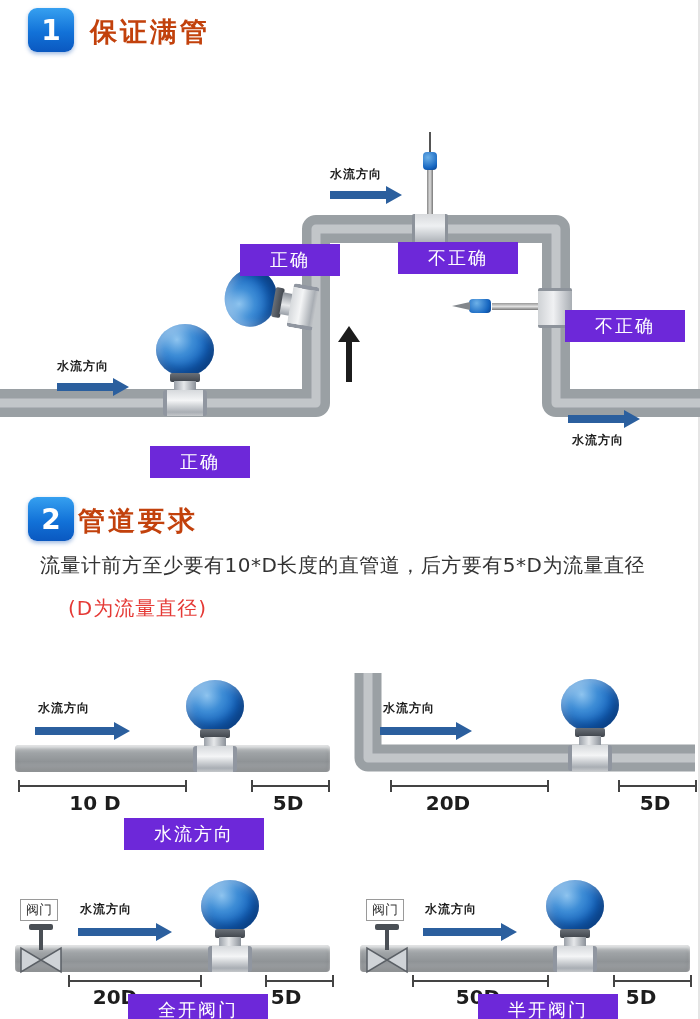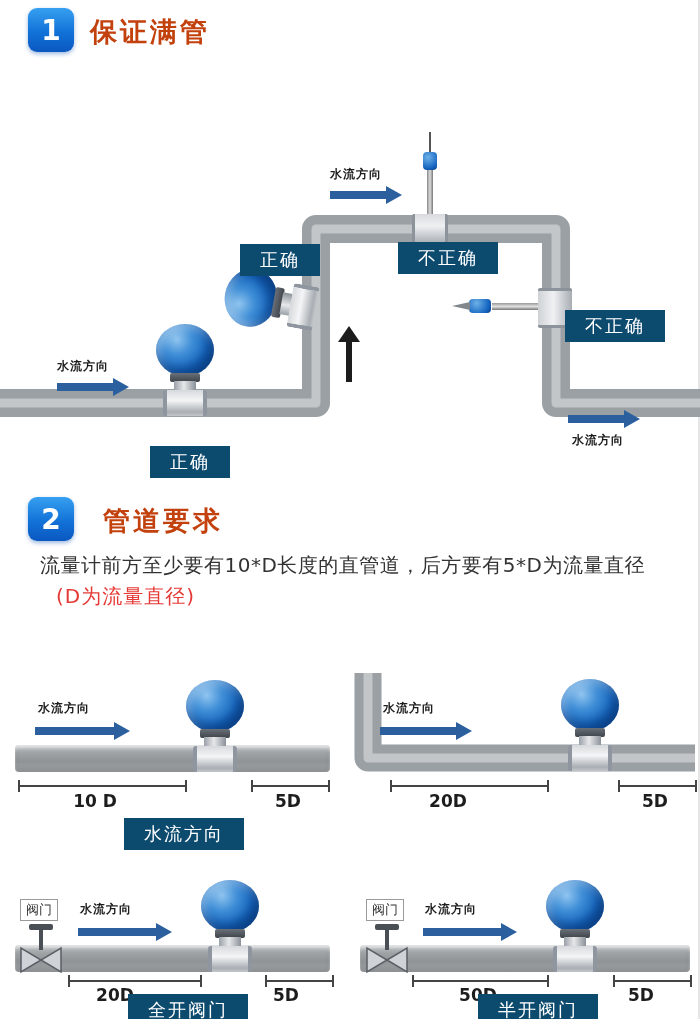--- a/index.html
+++ b/index.html
@@ -7,29 +7,29 @@
   body{font-family:"DejaVu Sans","Liberation Sans",sans-serif;background:#fff;}
   .page{position:relative;width:700px;height:1019px;background:#fff;overflow:hidden;}
   .edge-line{position:absolute;right:0;top:0;width:2px;height:100%;background:#e5e5e5;}
 
   .num-badge{position:absolute;width:46px;height:44px;border-radius:9px;
     background:linear-gradient(180deg,#36a0f0 0%,#1272d8 55%,#0a58c0 100%);
     color:#fff;font-size:28px;font-weight:bold;display:flex;align-items:center;justify-content:center;
     box-shadow:0 2px 4px rgba(13,80,180,.4);}
   .sec-title{position:absolute;margin:0;font-size:27px;font-weight:bold;color:#c2410c;letter-spacing:3px;}
   .body-text{position:absolute;margin:0;font-size:20px;line-height:1.55;color:#333;letter-spacing:.5px;}
-  .note-red{position:absolute;margin:0;font-size:20px;color:#e53935;letter-spacing:1px;}
-
-  .navy-badge{position:absolute;background:#0c4a6e;color:#fff;font-size:18px;
-    padding:4px 20px;letter-spacing:2px;white-space:nowrap;}
+  .note-red{position:absolute;margin:12px;font-size:20px;color:#e53935;letter-spacing:1px;}
+
+  .navy-badge{position:absolute;background:#6d28d9;color:#fff;font-size:18px;
+    padding:4px 30px;letter-spacing:2px;white-space:nowrap;}
   .caption{font-size:18px;letter-spacing:2px;}
   .flow-text{position:absolute;font-size:12px;font-weight:600;color:#1d1d1d;letter-spacing:1px;white-space:nowrap;}
   .dim{position:absolute;height:12px;border-left:2px solid #444;border-right:2px solid #444;
     background:linear-gradient(#444,#444) center/100% 2px no-repeat;}
-  .dim-label{position:absolute;font-size:17px;font-weight:bold;color:#1d1d1d;text-align:center;white-space:nowrap;}
+  .dim-label{position:absolute;font-size:20px;font-weight:bold;color:#1d1d1d;text-align:center;white-space:nowrap;}
 
   .pipe-h{position:absolute;height:27px;border-radius:4px;
     background:linear-gradient(180deg,#c2c5c7 0%,#9fa3a6 30%,#8f9396 62%,#aeb1b4 100%);
     box-shadow:inset 0 3px 3px rgba(255,255,255,.55),inset 0 -4px 5px rgba(0,0,0,.18);}
 
   .fm{position:absolute;width:70px;height:92px;}
   .fm-head{position:absolute;left:6px;top:0;width:58px;height:52px;border-radius:50%;
     background:radial-gradient(circle at 36% 30%,#8ec4ef 0%,#3e8dd6 30%,#1565c0 62%,#0b3e85 100%);
     box-shadow:inset -6px -8px 10px rgba(5,40,90,.45),inset 4px 5px 8px rgba(255,255,255,.35);}
   .fm-collar{position:absolute;left:20px;top:49px;width:30px;height:9px;border-radius:2px;
@@ -128,21 +128,21 @@
 
     <div class="navy-badge" style="left:240px;top:114px">正确</div>
     <div class="navy-badge" style="left:398px;top:112px">不正确</div>
     <div class="navy-badge" style="left:565px;top:180px">不正确</div>
     <div class="navy-badge" style="left:150px;top:316px">正确</div>
   </div>
 
   <div class="num-badge" style="left:28px;top:497px">
     <span>2</span>
   </div>
-  <h1 class="sec-title" style="left:103px;top:503px">管道要求</h1>
+  <h1 class="sec-title" style="left:78px;top:503px">管道要求</h1>
   <p class="body-text" style="left:40px;top:550px;width:650px">流量计前方至少要有10*D长度的直管道，后方要有5*D为流量直径</p>
   <p class="note-red" style="left:56px;top:583px">(D为流量直径)</p>
 
   <div class="abs" style="left:0;top:695px;width:350px;height:170px">
     <div class="flow-text" style="left:38px;top:5px">水流方向</div>
     <svg class="abs" style="left:35px;top:27px" width="95" height="18" viewBox="0 0 95 18">
       <polygon points="0,5 79,5 79,0 95,9 79,18 79,13 0,13" fill="#2b5f9e"></polygon>
     </svg>
     <div class="pipe-h" style="left:15px;top:50px;width:315px"></div>
     <div class="fm" style="left:180px;top:-15px">

